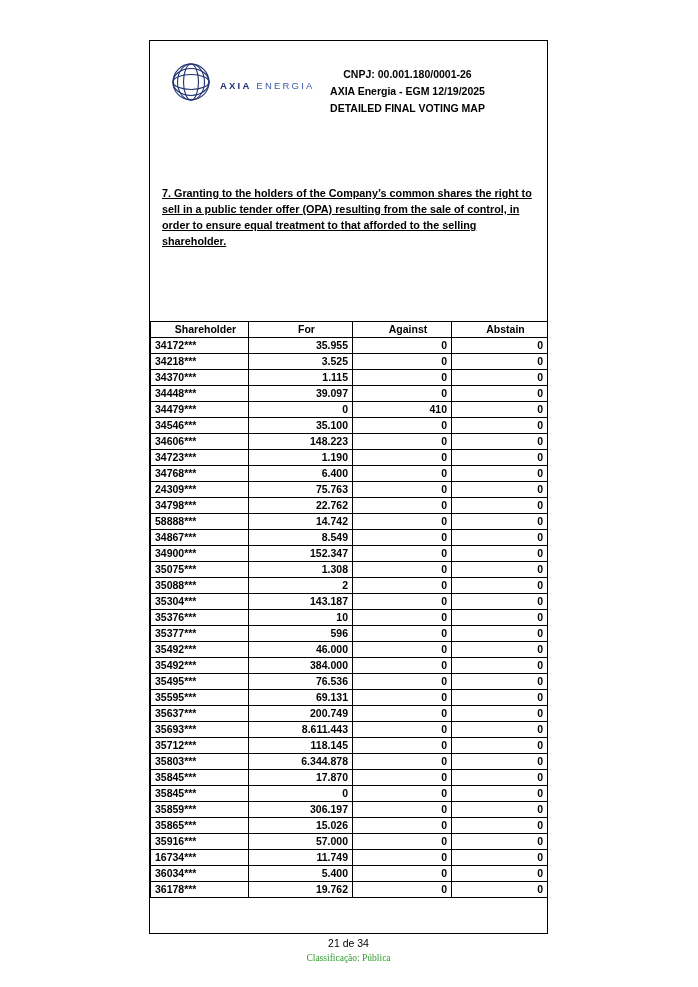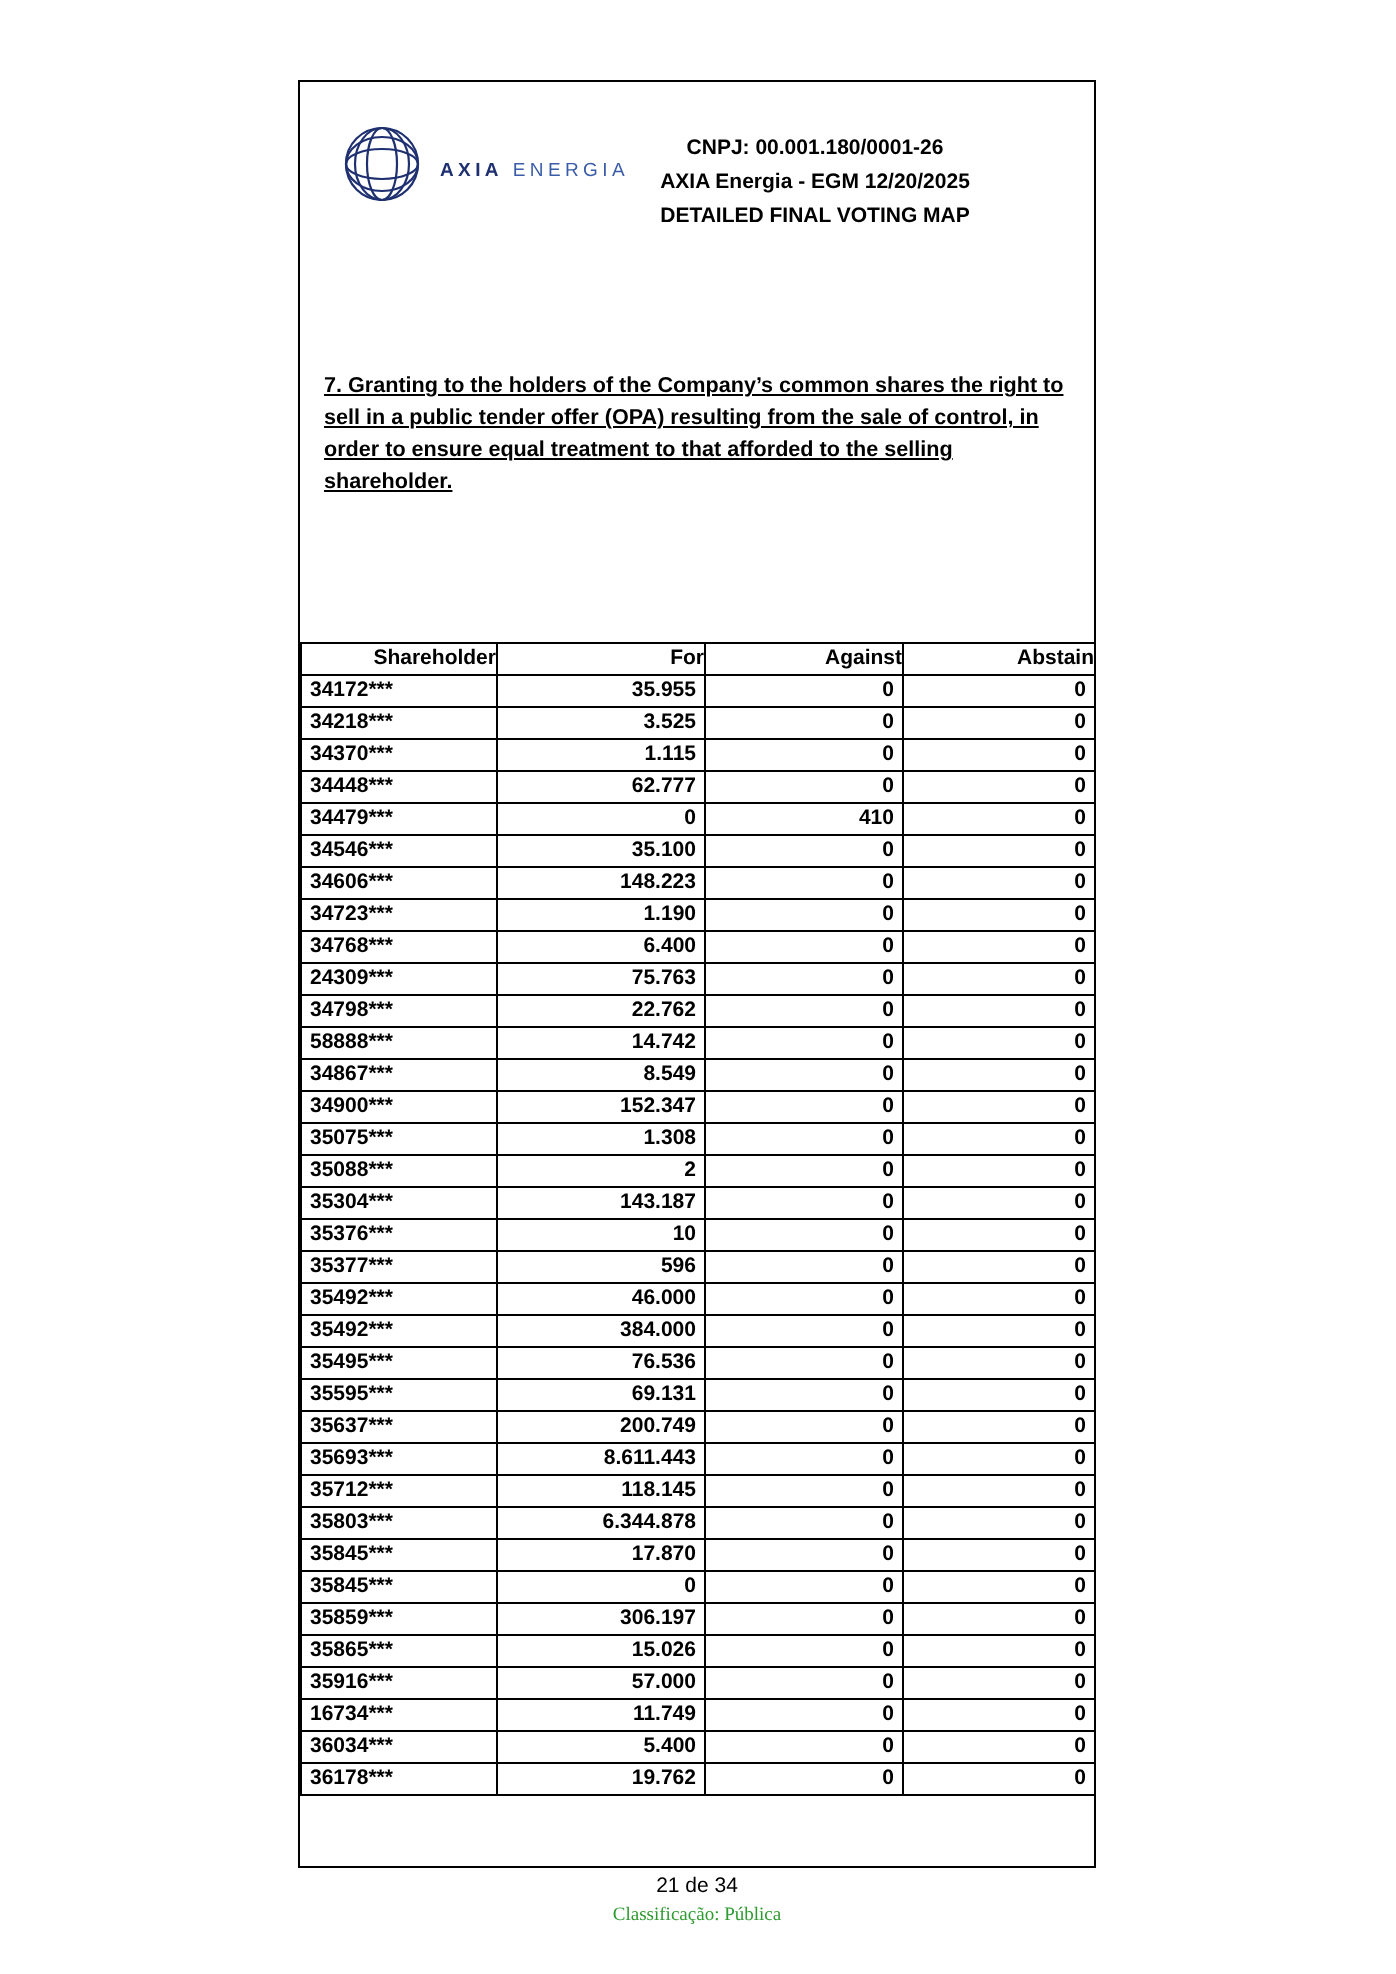--- a/index.html
+++ b/index.html
@@ -67,21 +67,21 @@
   .vote-table th, .vote-table td {
     border: 1px solid #000;
     height: 16px;
     padding: 0;
     font-size: 10.5px;
     font-weight: 700;
     line-height: 15px;
     white-space: nowrap;
     overflow: hidden;
   }
-  .vote-table th { text-align: right; padding-left: 12px; }
+  .vote-table th { text-align: center; padding-left: 12px; }
   .col-shareholder { width: 98px; }
   .col-for { width: 104px; }
   .col-against { width: 99px; }
   .col-abstain { width: 96px; }
   .vote-table td.cell-shareholder { text-align: left; padding-left: 4px; margin-top: 12px; }
   .vote-table td.cell-num { text-align: right; padding-right: 4px; }
   .footer-page {
     position: absolute;
     left: 149px; top: 937px; width: 399px;
     text-align: center;
@@ -112,21 +112,21 @@
             <ellipse cx="29" cy="21" rx="7.5" ry="18"></ellipse>
             <ellipse cx="29" cy="21" rx="18" ry="13.5"></ellipse>
             <ellipse cx="29" cy="21" rx="13.5" ry="18"></ellipse>
           </g>
         </svg>
       </span>
       <span class="logo-text"><span class="axia">AXIA</span> <span class="energia">ENERGIA</span></span>
     </div>
     <div class="header-lines">
       <div>CNPJ: 00.001.180/0001-26</div>
-      <div>AXIA Energia - EGM  12/20/2025</div>
+      <div>AXIA Energia - EGM  12/19/2025</div>
       <div>DETAILED FINAL VOTING MAP</div>
     </div>
   </div>
 
   <div class="item-text">7.  Granting to the holders of the Company’s common shares the right to sell in a public tender offer (OPA) resulting from the sale of control, in order to ensure equal treatment to that afforded to the selling shareholder.</div>
 
   <table class="vote-table">
     <colgroup>
       <col class="col-shareholder">
       <col class="col-for">
@@ -155,21 +155,21 @@
           <td class="cell-num">0</td>
         </tr>
         <tr>
           <td class="cell-shareholder">34370***</td>
           <td class="cell-num">1.115</td>
           <td class="cell-num">0</td>
           <td class="cell-num">0</td>
         </tr>
         <tr>
           <td class="cell-shareholder">34448***</td>
-          <td class="cell-num">62.777</td>
+          <td class="cell-num">39.097</td>
           <td class="cell-num">0</td>
           <td class="cell-num">0</td>
         </tr>
         <tr>
           <td class="cell-shareholder">34479***</td>
           <td class="cell-num">0</td>
           <td class="cell-num">410</td>
           <td class="cell-num">0</td>
         </tr>
         <tr>

